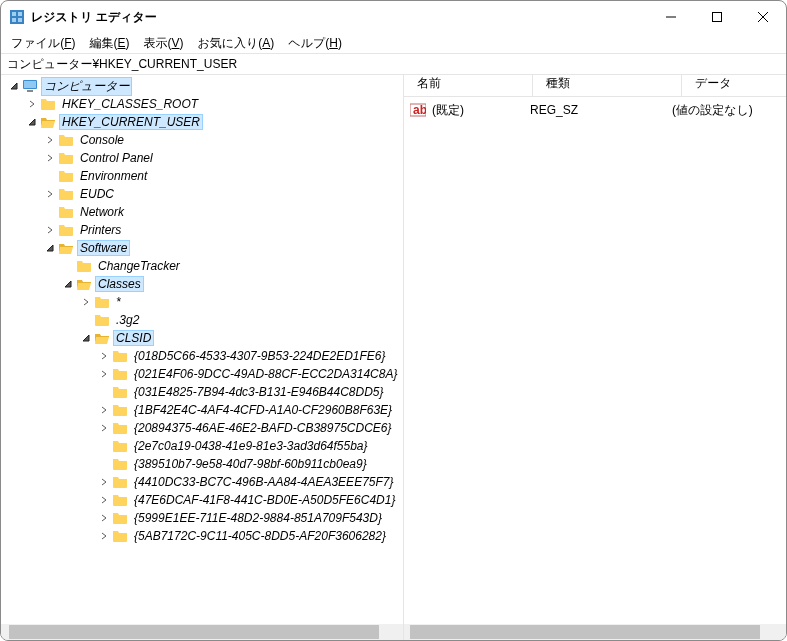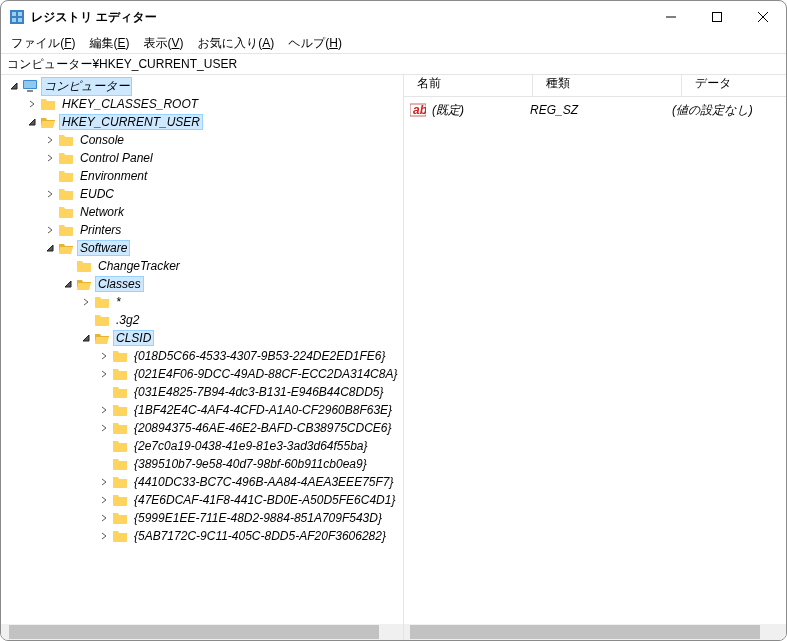--- a/index.html
+++ b/index.html
@@ -23,21 +23,21 @@
 .twisty.open svg { stroke: #1e1e1e; fill: #5a5a5a; }
 .folder { width: 16px; height: 14px; margin: 0 3px 0 1px; display: flex; align-items: center; }
 .folder svg { fill: #ffd45e; }
 .folder.open svg { fill: #ffd45e; }
 .pcicon { width: 16px; height: 14px; margin: 0 3px 0 1px; display: flex; align-items: center; }
 .nodetext { padding: 0 2px; border: 1px solid transparent; }
 .nodetext.sel { background: #cde8ff; border: 1px solid #99d1ff; }
 .listpane { flex: 1; display: flex; flex-direction: column; }
 .listhead { height: 22px; display: flex; border-bottom: 1px solid #e5e5e5; }
 .colh { display: flex; align-items: flex-start; padding-left: 6px; border-right: 1px solid #e5e5e5; margin-left: 7px; }
-.listbody { flex: 1; padding-top: 4px; font-style: italic; }
+.listbody { flex: 1; padding-top: 4px; }
 .listrow { display: flex; align-items: center; height: 18px; }
 .valicon { width: 16px; height: 14px; margin: 0 4px 0 6px; display: flex; align-items: center; }
 .cell { padding-left: 2px; }
 .hscroll { height: 16px; background: #f0f0f0; display: flex; align-items: center; }
 .hscroll .thumb { height: 14px; background: #c2c2c2; border-radius: 0; }
 </style>
 </head>
 <body>
 
 <div class="titlebar">

